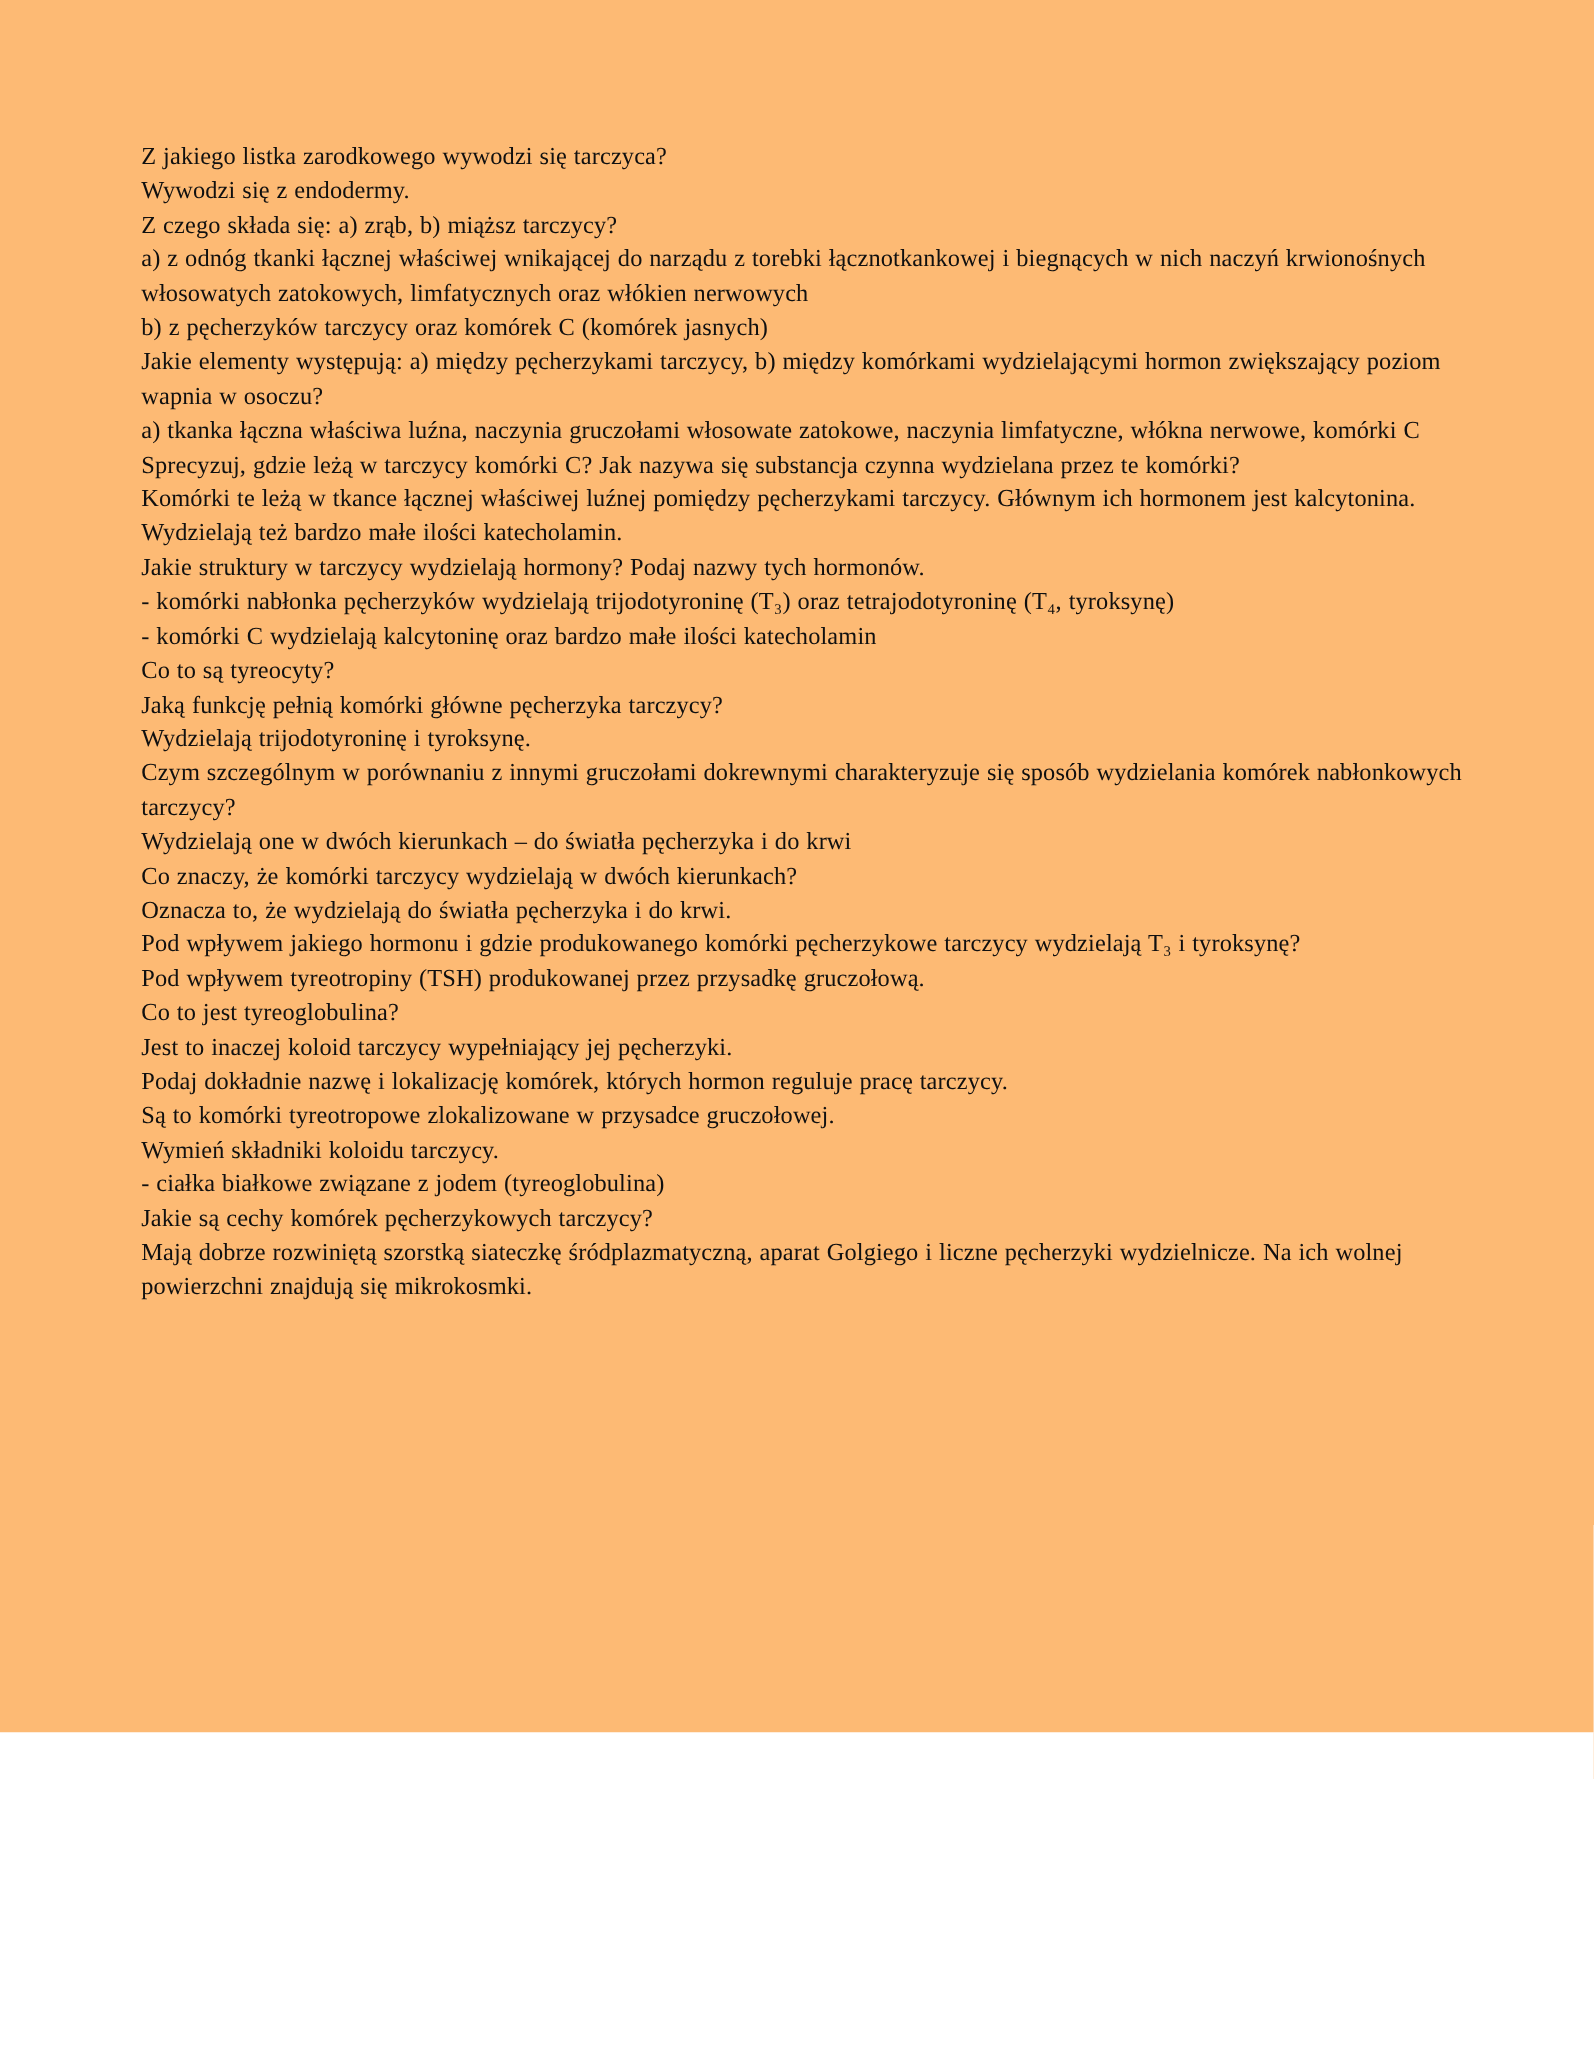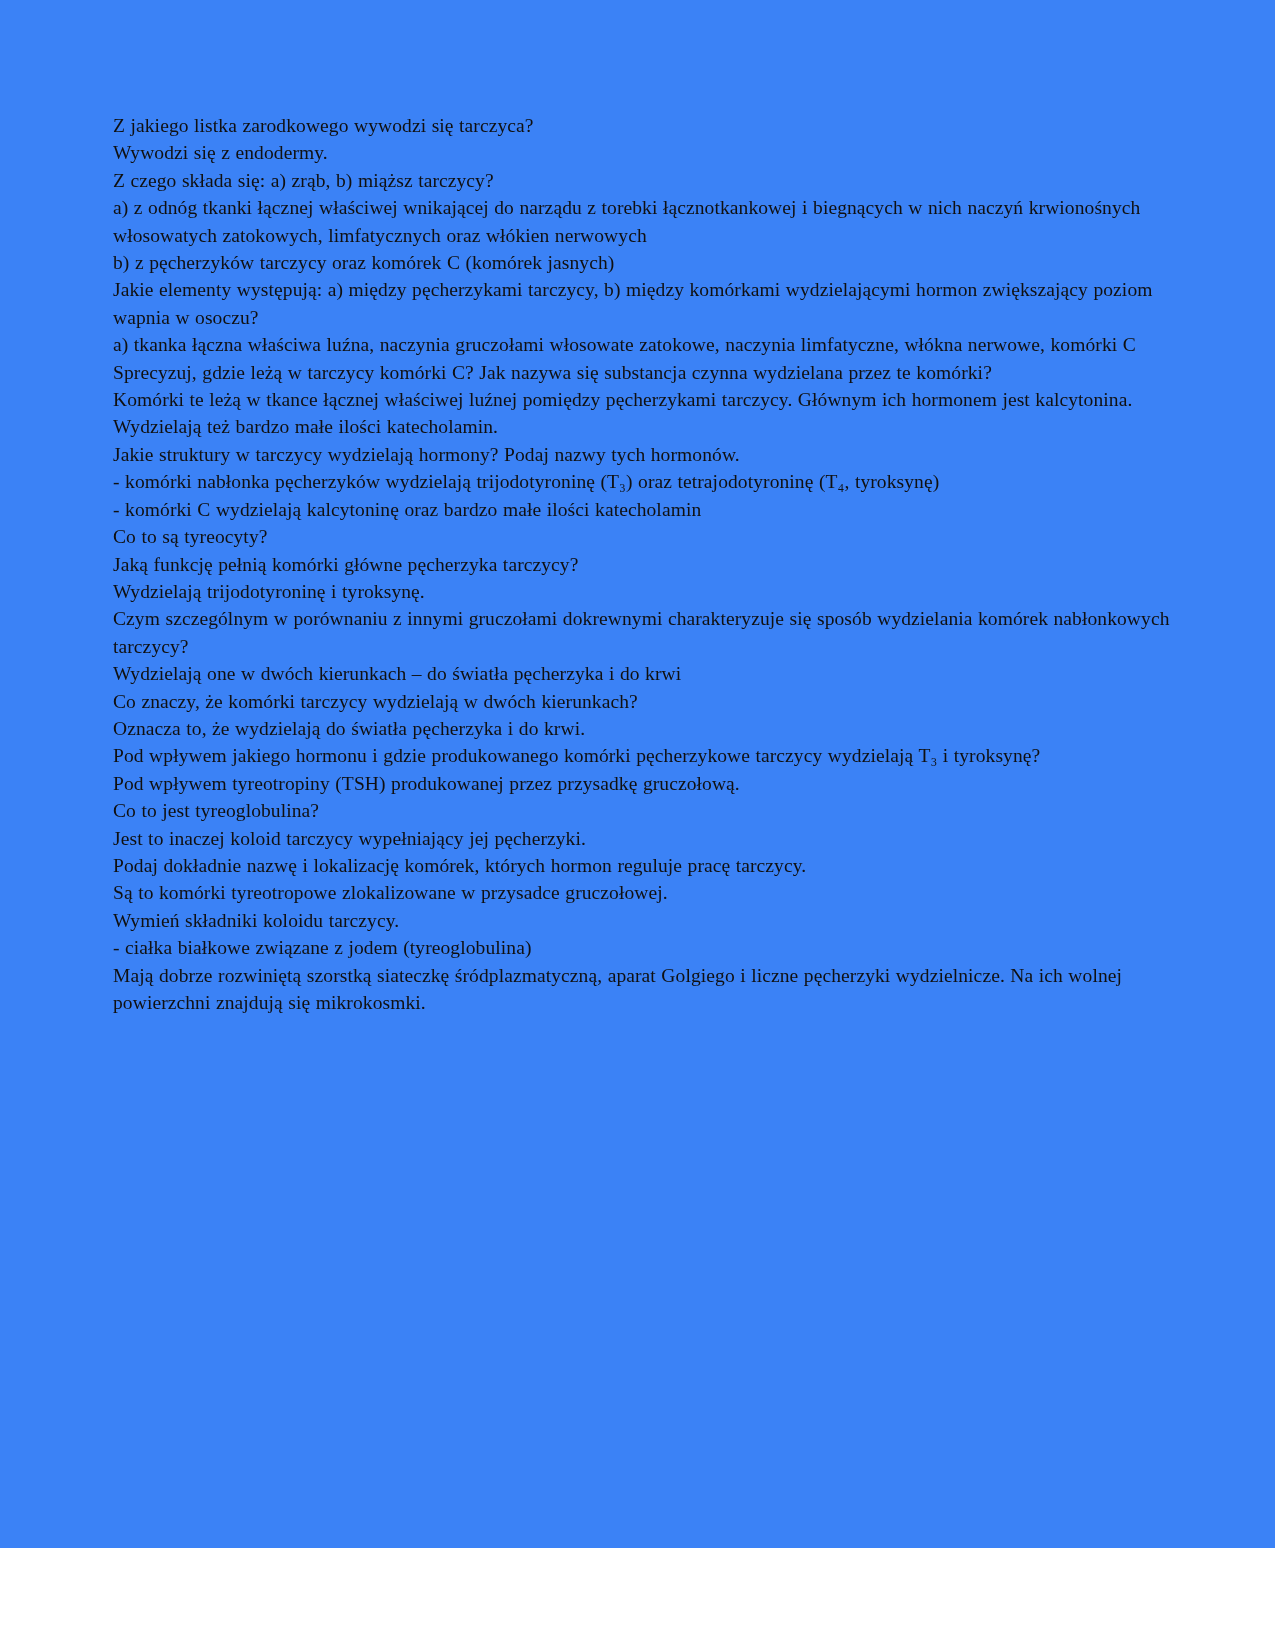--- a/index.html
+++ b/index.html
@@ -3,22 +3,22 @@
 <meta charset="utf-8">
 <style>
   html, body {
     margin: 0;
     padding: 0;
     background: #ffffff;
   }
   .page {
     position: relative;
     width: 1275px;
-    height: 1548px;
-    background: #3b82f6;
+    height: 1386px;
+    background: #fdba74;
     overflow: hidden;
   }
   .text-block {
     position: absolute;
     top: 112px;
     left: 113px;
     width: 1058px;
   }
   .text-block p {
     margin: 0;
@@ -56,15 +56,16 @@
     <p>Co znaczy, że komórki tarczycy wydzielają w dwóch kierunkach?</p>
     <p>Oznacza to, że wydzielają do światła pęcherzyka i do krwi.</p>
     <p>Pod wpływem jakiego hormonu i gdzie produkowanego komórki pęcherzykowe tarczycy wydzielają T₃ i tyroksynę?</p>
     <p>Pod wpływem tyreotropiny (TSH) produkowanej przez przysadkę gruczołową.</p>
     <p>Co to jest tyreoglobulina?</p>
     <p>Jest to inaczej koloid tarczycy wypełniający jej pęcherzyki.</p>
     <p>Podaj dokładnie nazwę i lokalizację komórek, których hormon reguluje pracę tarczycy.</p>
     <p>Są to komórki tyreotropowe zlokalizowane w przysadce gruczołowej.</p>
     <p>Wymień składniki koloidu tarczycy.</p>
     <p>- ciałka białkowe związane z jodem (tyreoglobulina)</p>
+    <p>Jakie są cechy komórek pęcherzykowych tarczycy?</p>
     <p>Mają dobrze rozwiniętą szorstką siateczkę śródplazmatyczną, aparat Golgiego i liczne pęcherzyki wydzielnicze. Na ich wolnej powierzchni znajdują się mikrokosmki.</p>
   </div>
 </div>
 
 </body></html>

